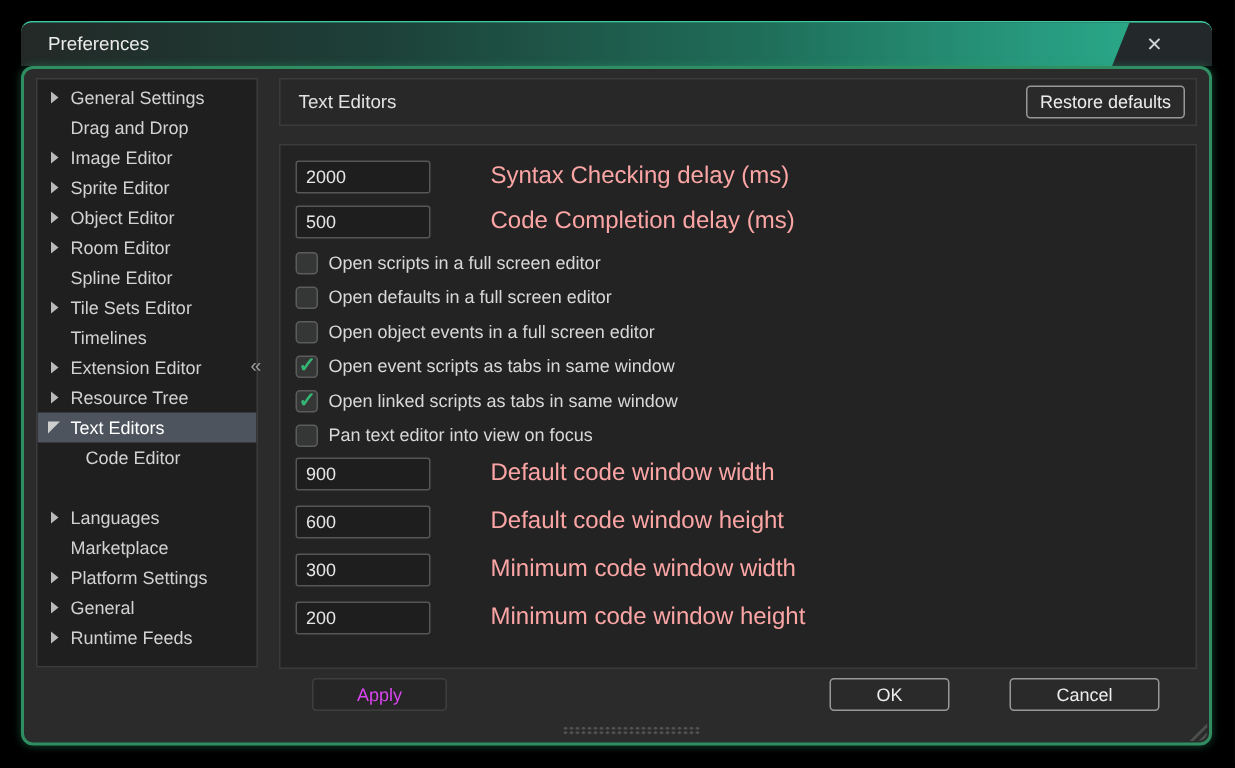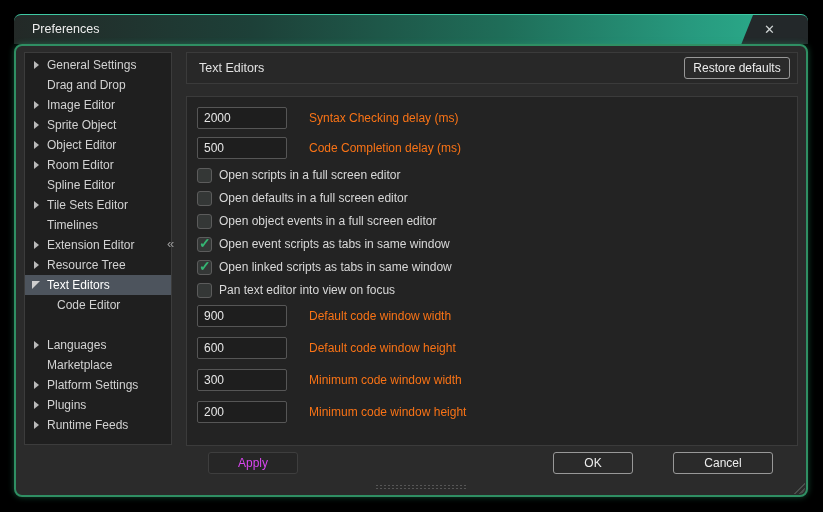--- a/index.html
+++ b/index.html
@@ -38,21 +38,21 @@
   .btn{font-family:"Liberation Sans",sans-serif;font-size:12px;color:#ededed;background:#2a2a2a;
     border:1px solid #989898;border-radius:3px;height:22px;cursor:pointer;}
   .restore{width:106px;margin-right:7px;}
   
   .form-panel{position:absolute;left:170px;top:50px;width:612px;height:350px;background:#232323;
     border:1px solid #3b3b3b;box-sizing:border-box;padding:10px 0 0 10px;overflow:hidden;}
   .field-row{display:flex;align-items:center;height:22px;margin-bottom:8px;}
   .field-row.wide{margin-bottom:10px;}
   .num-input{width:82px;height:20px;background:#1e1e1e;border:1px solid #565656;border-radius:2px;
     color:#e6e6e6;font-size:12px;font-family:"Liberation Sans",sans-serif;padding:0 0 0 6px;}
-  .field-label{margin-left:22px;font-size:12px;color:#f97316;}
+  .field-label{margin-left:40px;font-size:16px;color:#fca5a5;}
   .check-row{display:flex;align-items:center;height:16px;margin:0 0 7px 0;}
   .check-row:first-of-type{margin-top:10px;}
   .checkbox{width:15px;height:15px;background:#343736;border:1px solid #5c5c5c;border-radius:3px;
     box-sizing:border-box;position:relative;cursor:pointer;flex:0 0 15px;}
   .checkbox .tick{position:absolute;left:1px;top:-3px;font-size:14px;font-weight:bold;color:#35b573;}
   .check-label{margin-left:7px;font-size:12px;color:#d8d8d8;}
   
   .apply{position:absolute;left:192px;top:406px;width:90px;background:#262626;
     border-color:#3e3e3e;color:#d946ef;}
   .ok{position:absolute;left:537px;top:406px;width:80px;}
@@ -91,21 +91,21 @@
           <div class="tree-row">
             <span class="arrow-box">
               <span class="tri-collapsed"></span>
             </span>
             <span>Image Editor</span>
           </div>
           <div class="tree-row">
             <span class="arrow-box">
               <span class="tri-collapsed"></span>
             </span>
-            <span>Sprite Object</span>
+            <span>Sprite Editor</span>
           </div>
           <div class="tree-row">
             <span class="arrow-box">
               <span class="tri-collapsed"></span>
             </span>
             <span>Object Editor</span>
           </div>
           <div class="tree-row">
             <span class="arrow-box">
               <span class="tri-collapsed"></span>
@@ -162,21 +162,21 @@
           <div class="tree-row">
             <span class="arrow-box">
               <span class="tri-collapsed"></span>
             </span>
             <span>Platform Settings</span>
           </div>
           <div class="tree-row">
             <span class="arrow-box">
               <span class="tri-collapsed"></span>
             </span>
-            <span>Plugins</span>
+            <span>General</span>
           </div>
           <div class="tree-row">
             <span class="arrow-box">
               <span class="tri-collapsed"></span>
             </span>
             <span>Runtime Feeds</span>
           </div>
         </div>
       <div class="collapse">«</div>
 

